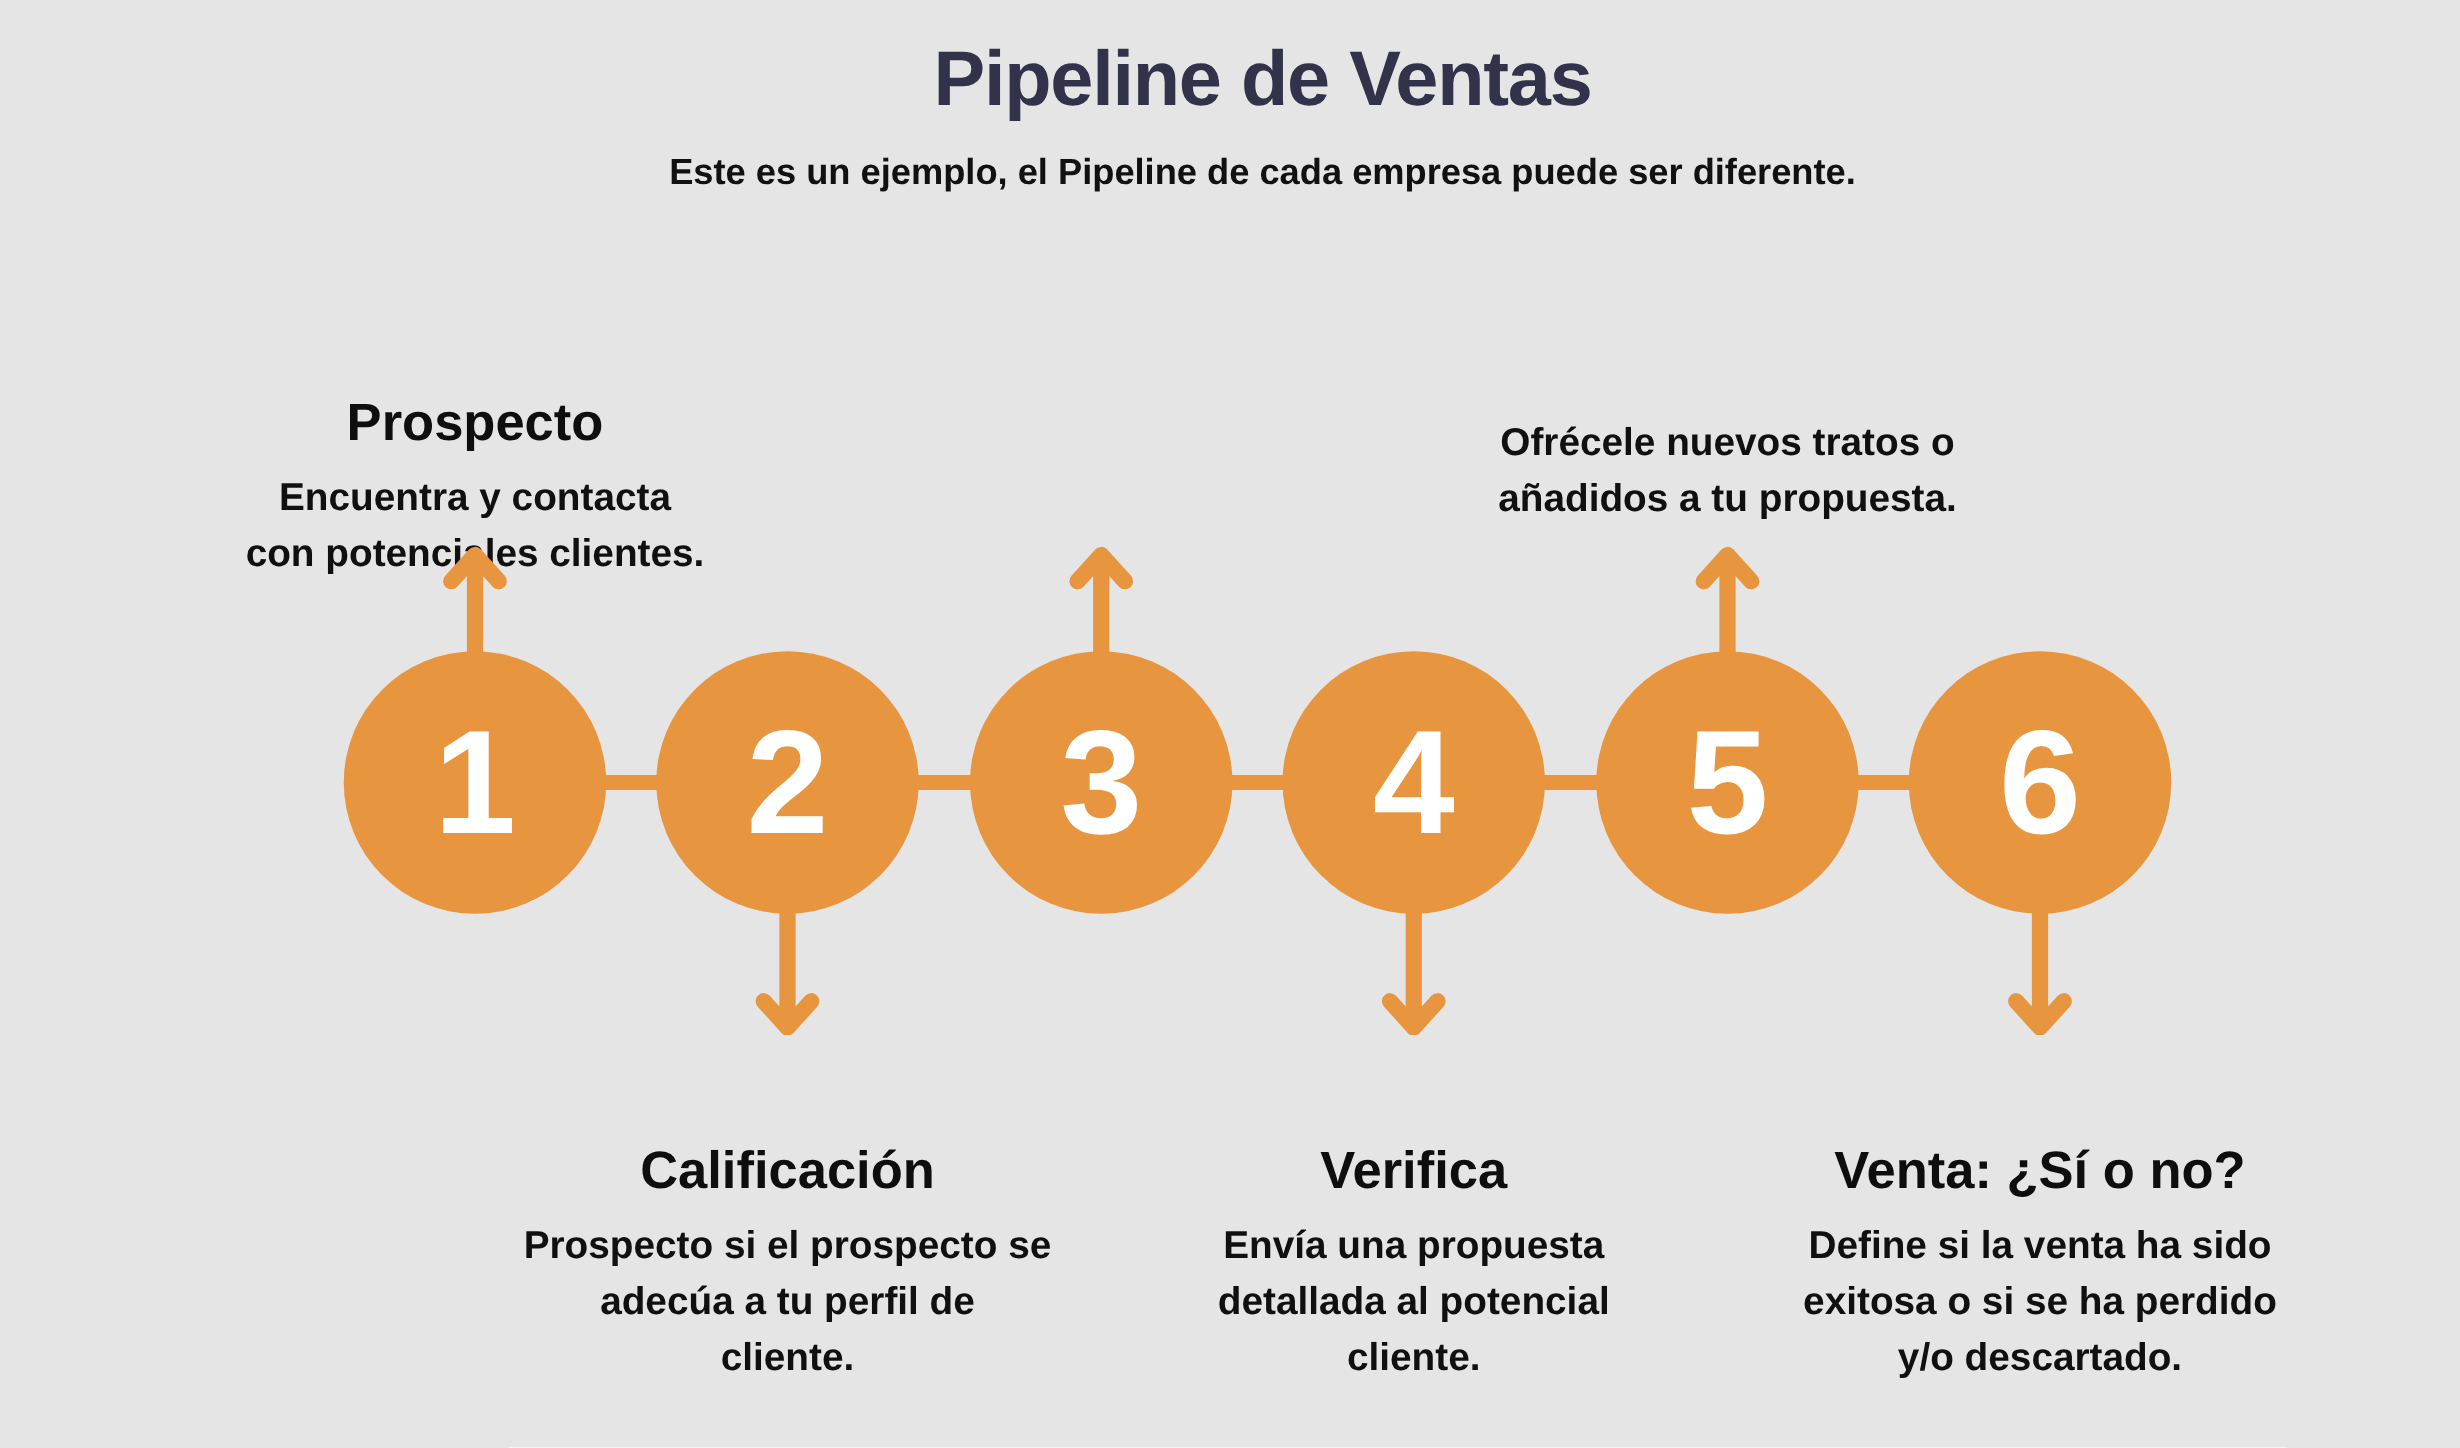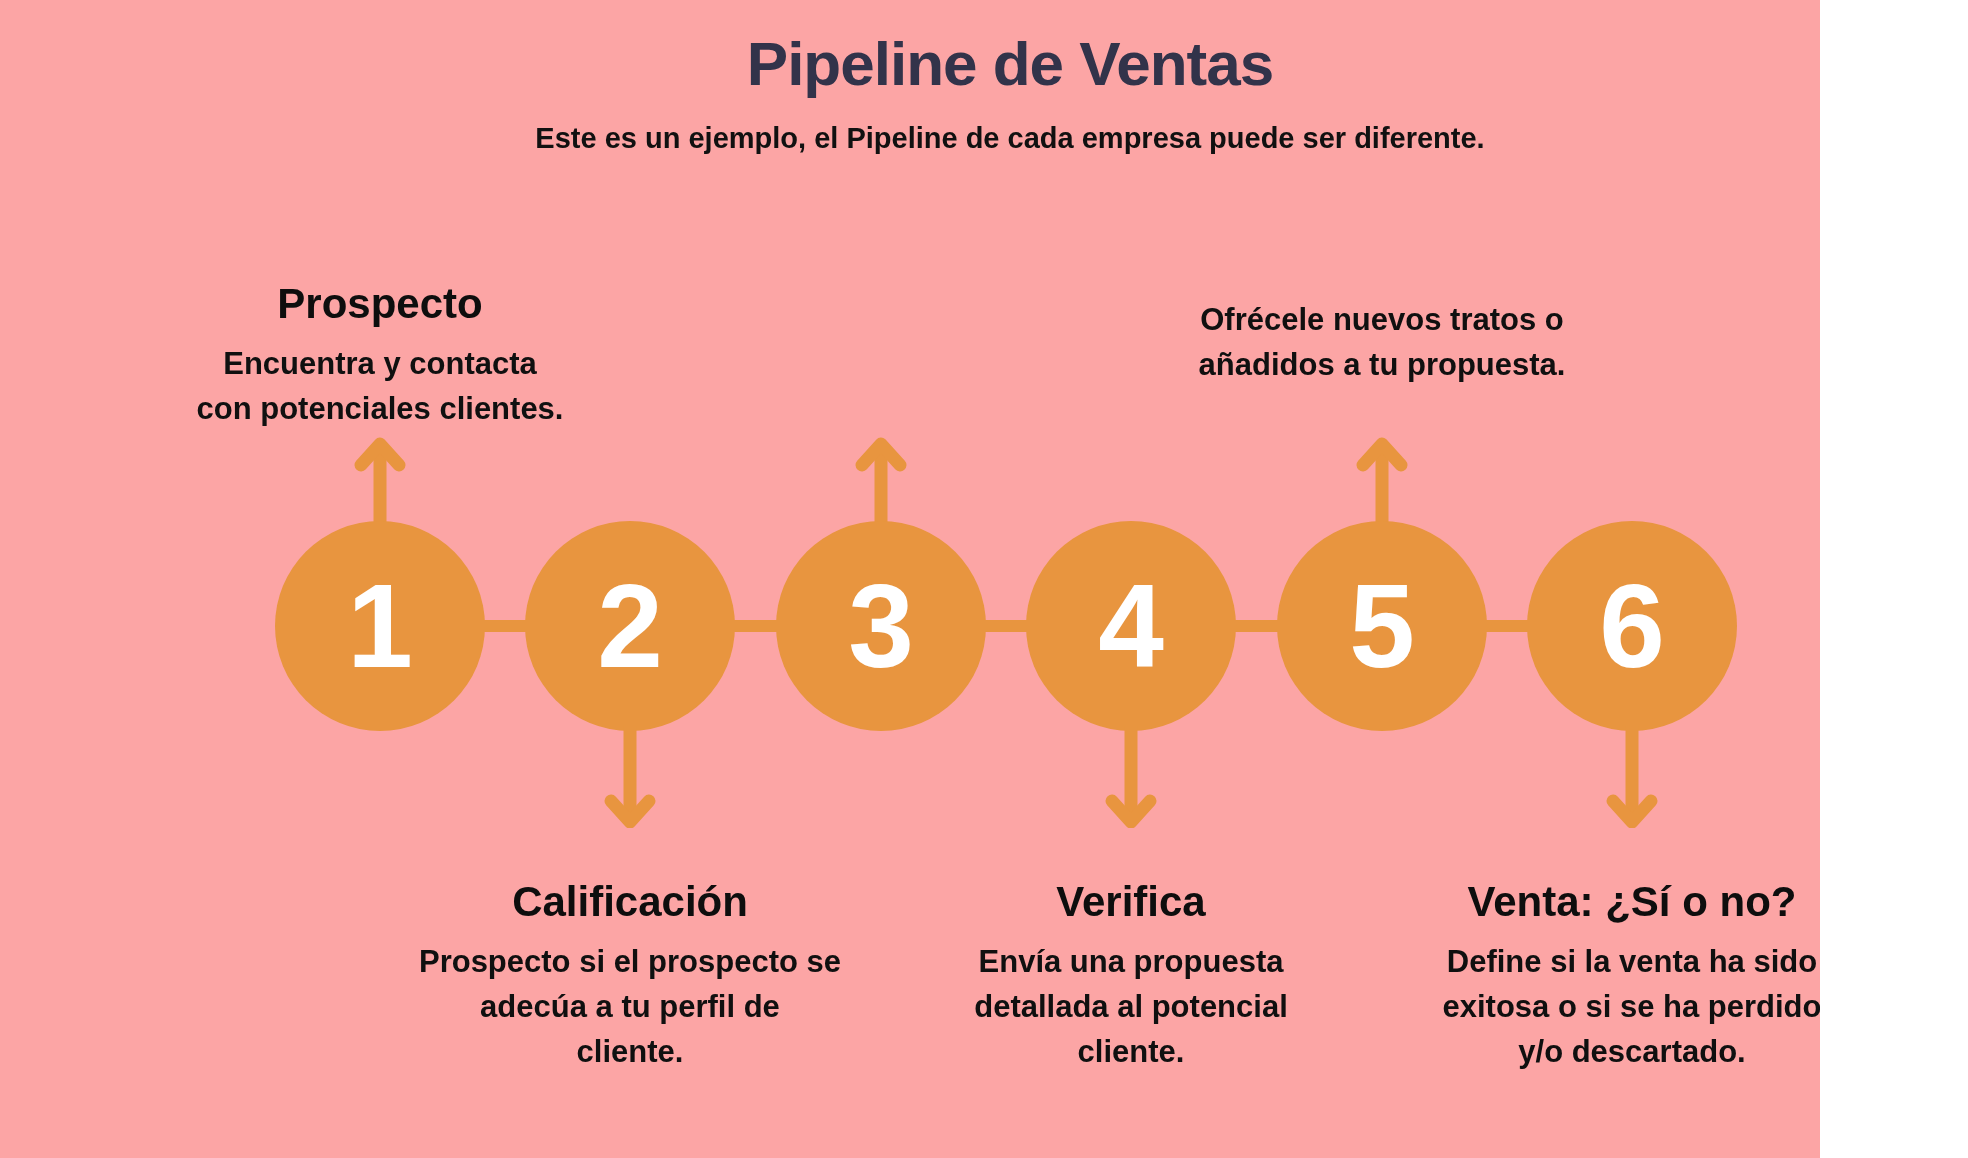--- a/index.html
+++ b/index.html
@@ -3,23 +3,23 @@
 <meta charset="utf-8">
 <style>
   html, body {
     margin: 0;
     padding: 0;
     background: #ffffff;
     font-family: "Liberation Sans", sans-serif;
   }
   .canvas {
     position: relative;
-    width: 1820px;
+    width: 1968px;
     height: 1158px;
-    background: #fca5a5;
+    background: #e5e5e5;
     overflow: hidden;
   }
   .header {
     position: absolute;
     top: 30px;
     left: 26px;
     width: 1968px;
     text-align: center;
   }
   .header h1 {
@@ -60,20 +60,21 @@
     height: 12px;
     width: 60px;
     background: var(--orange, #E8953F);
   }
   .label-group {
     position: absolute;
     width: 560px;
     left: calc(var(--cx) - 280px);
     text-align: center;
     color: var(--text_color, #111111);
+    margin-top: 34px;
   }
   .label-group.top { top: 282px; }
   .label-group.bottom { top: 880px; }
   .label-group h2 {
     margin: 0;
     font-size: 42px;
     font-weight: 700;
     line-height: 1.05;
     color: #0e0e0e;
   }

